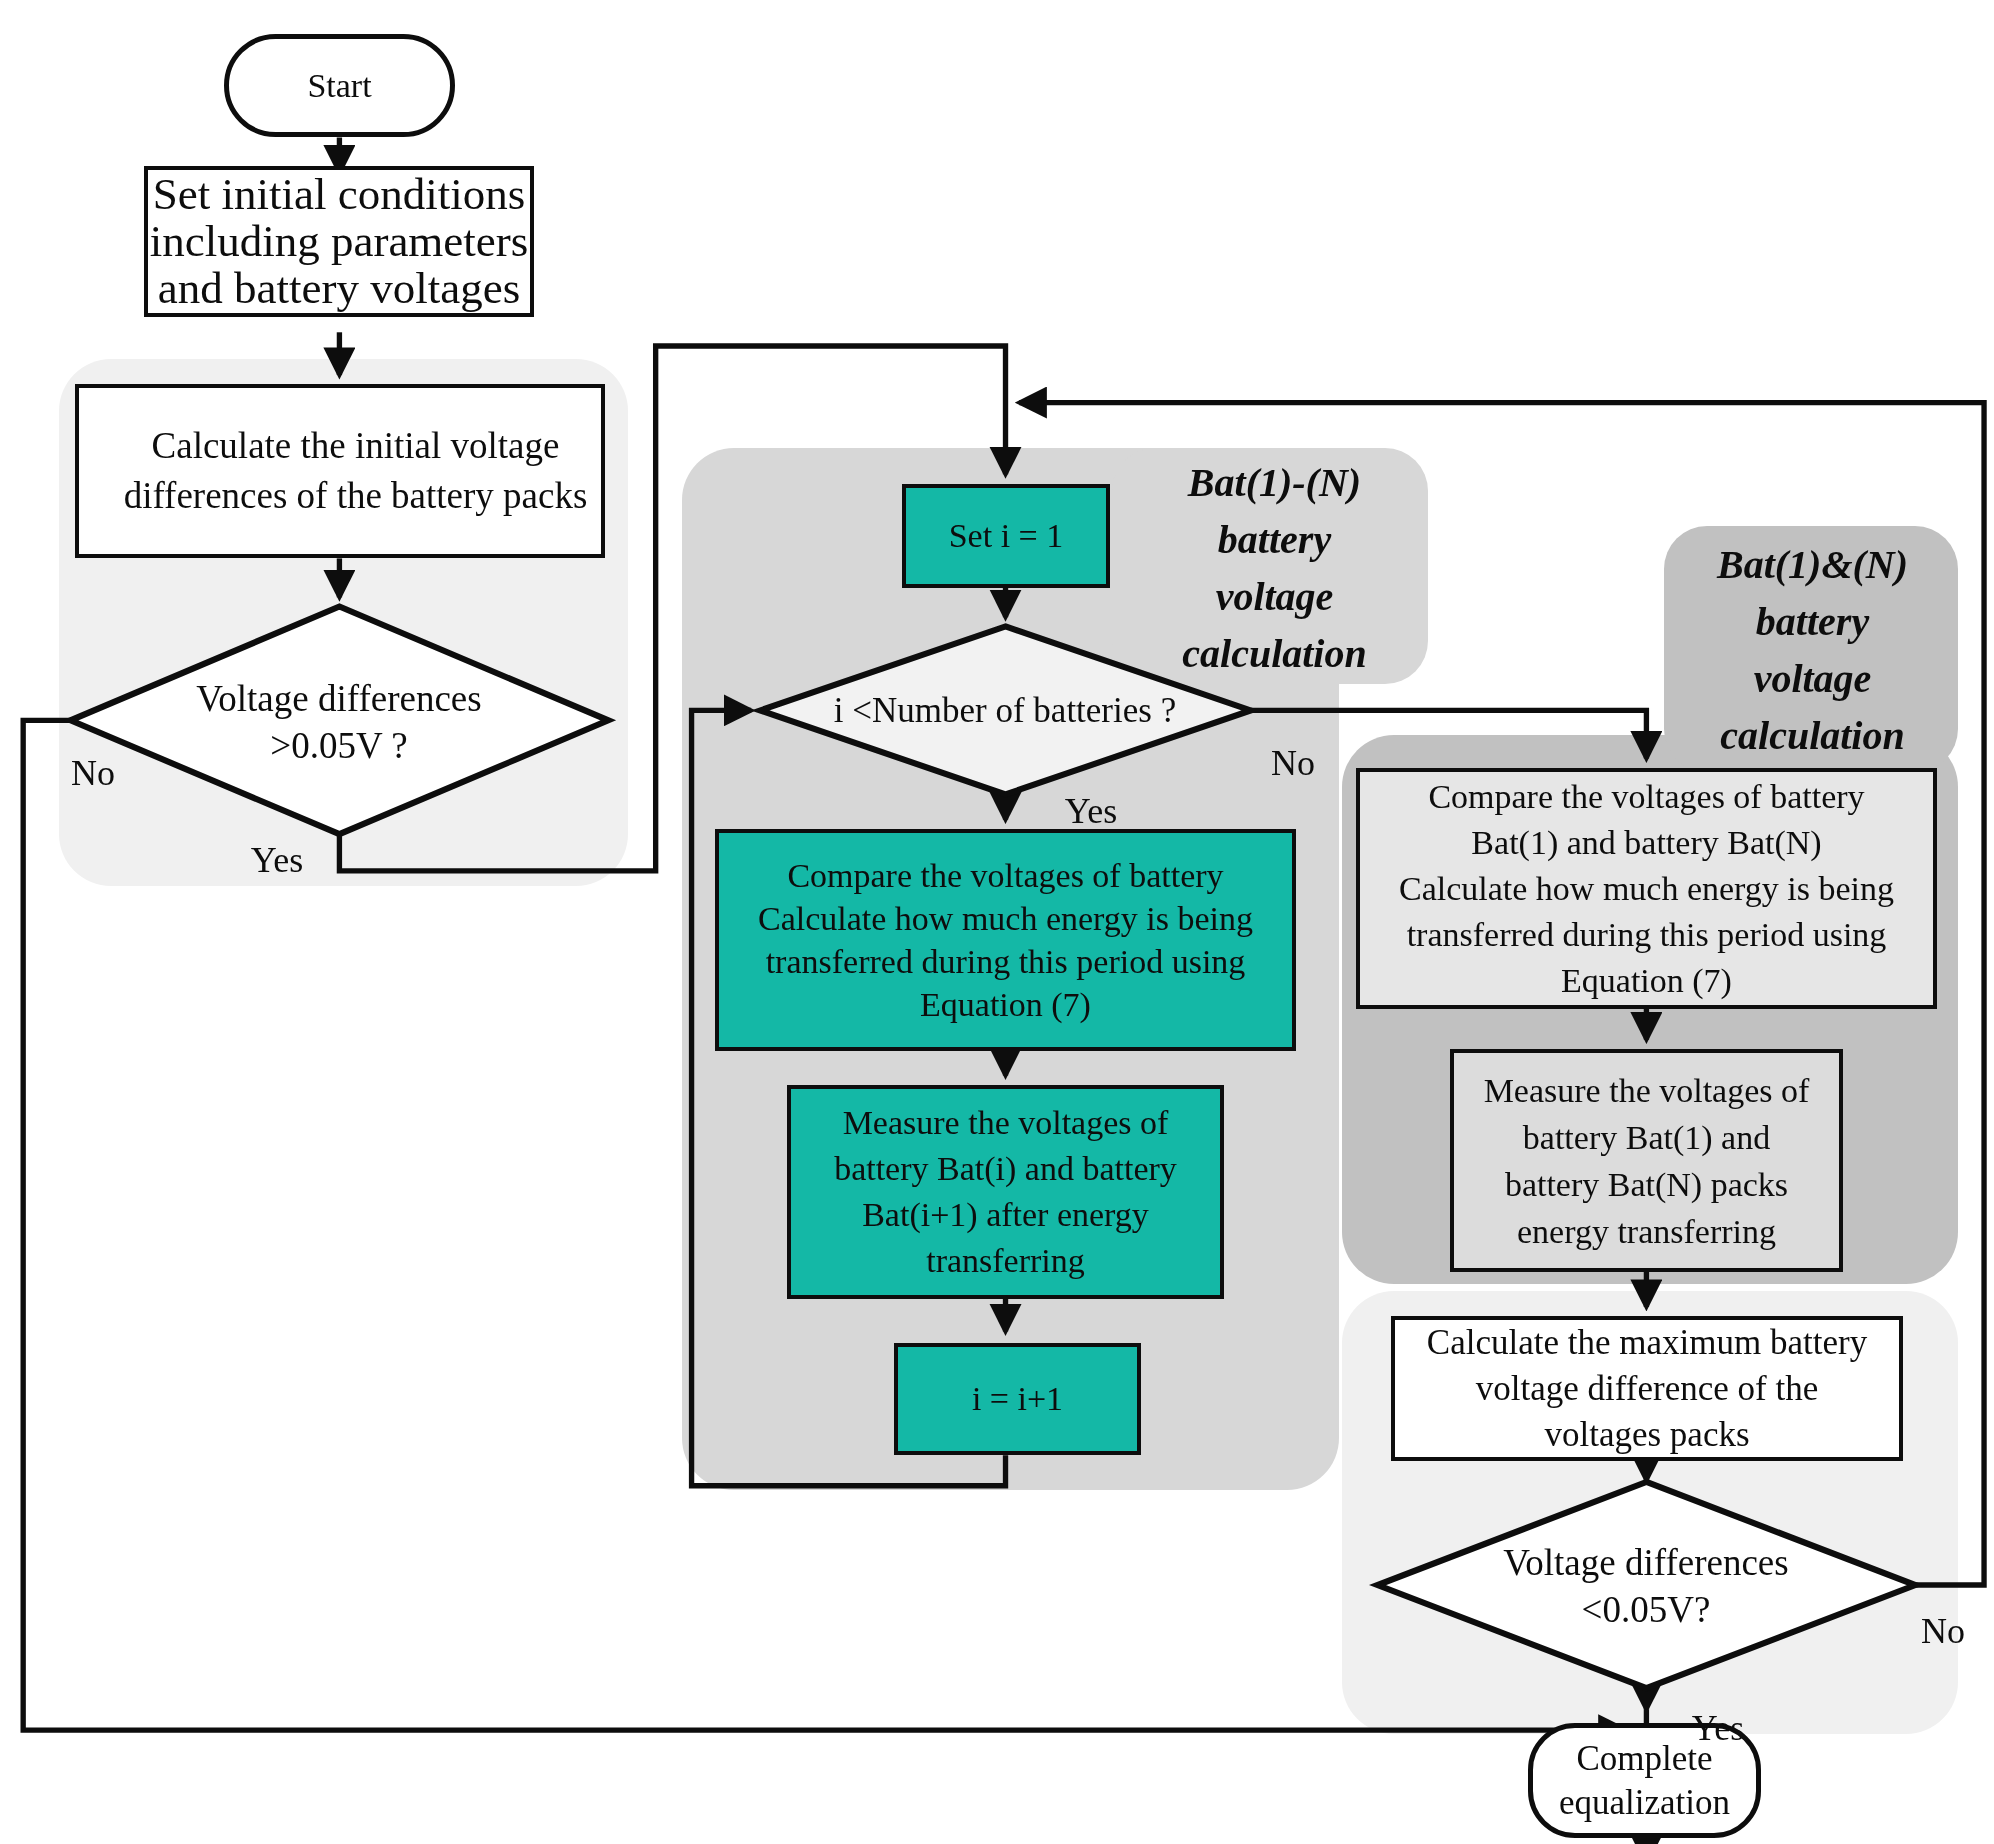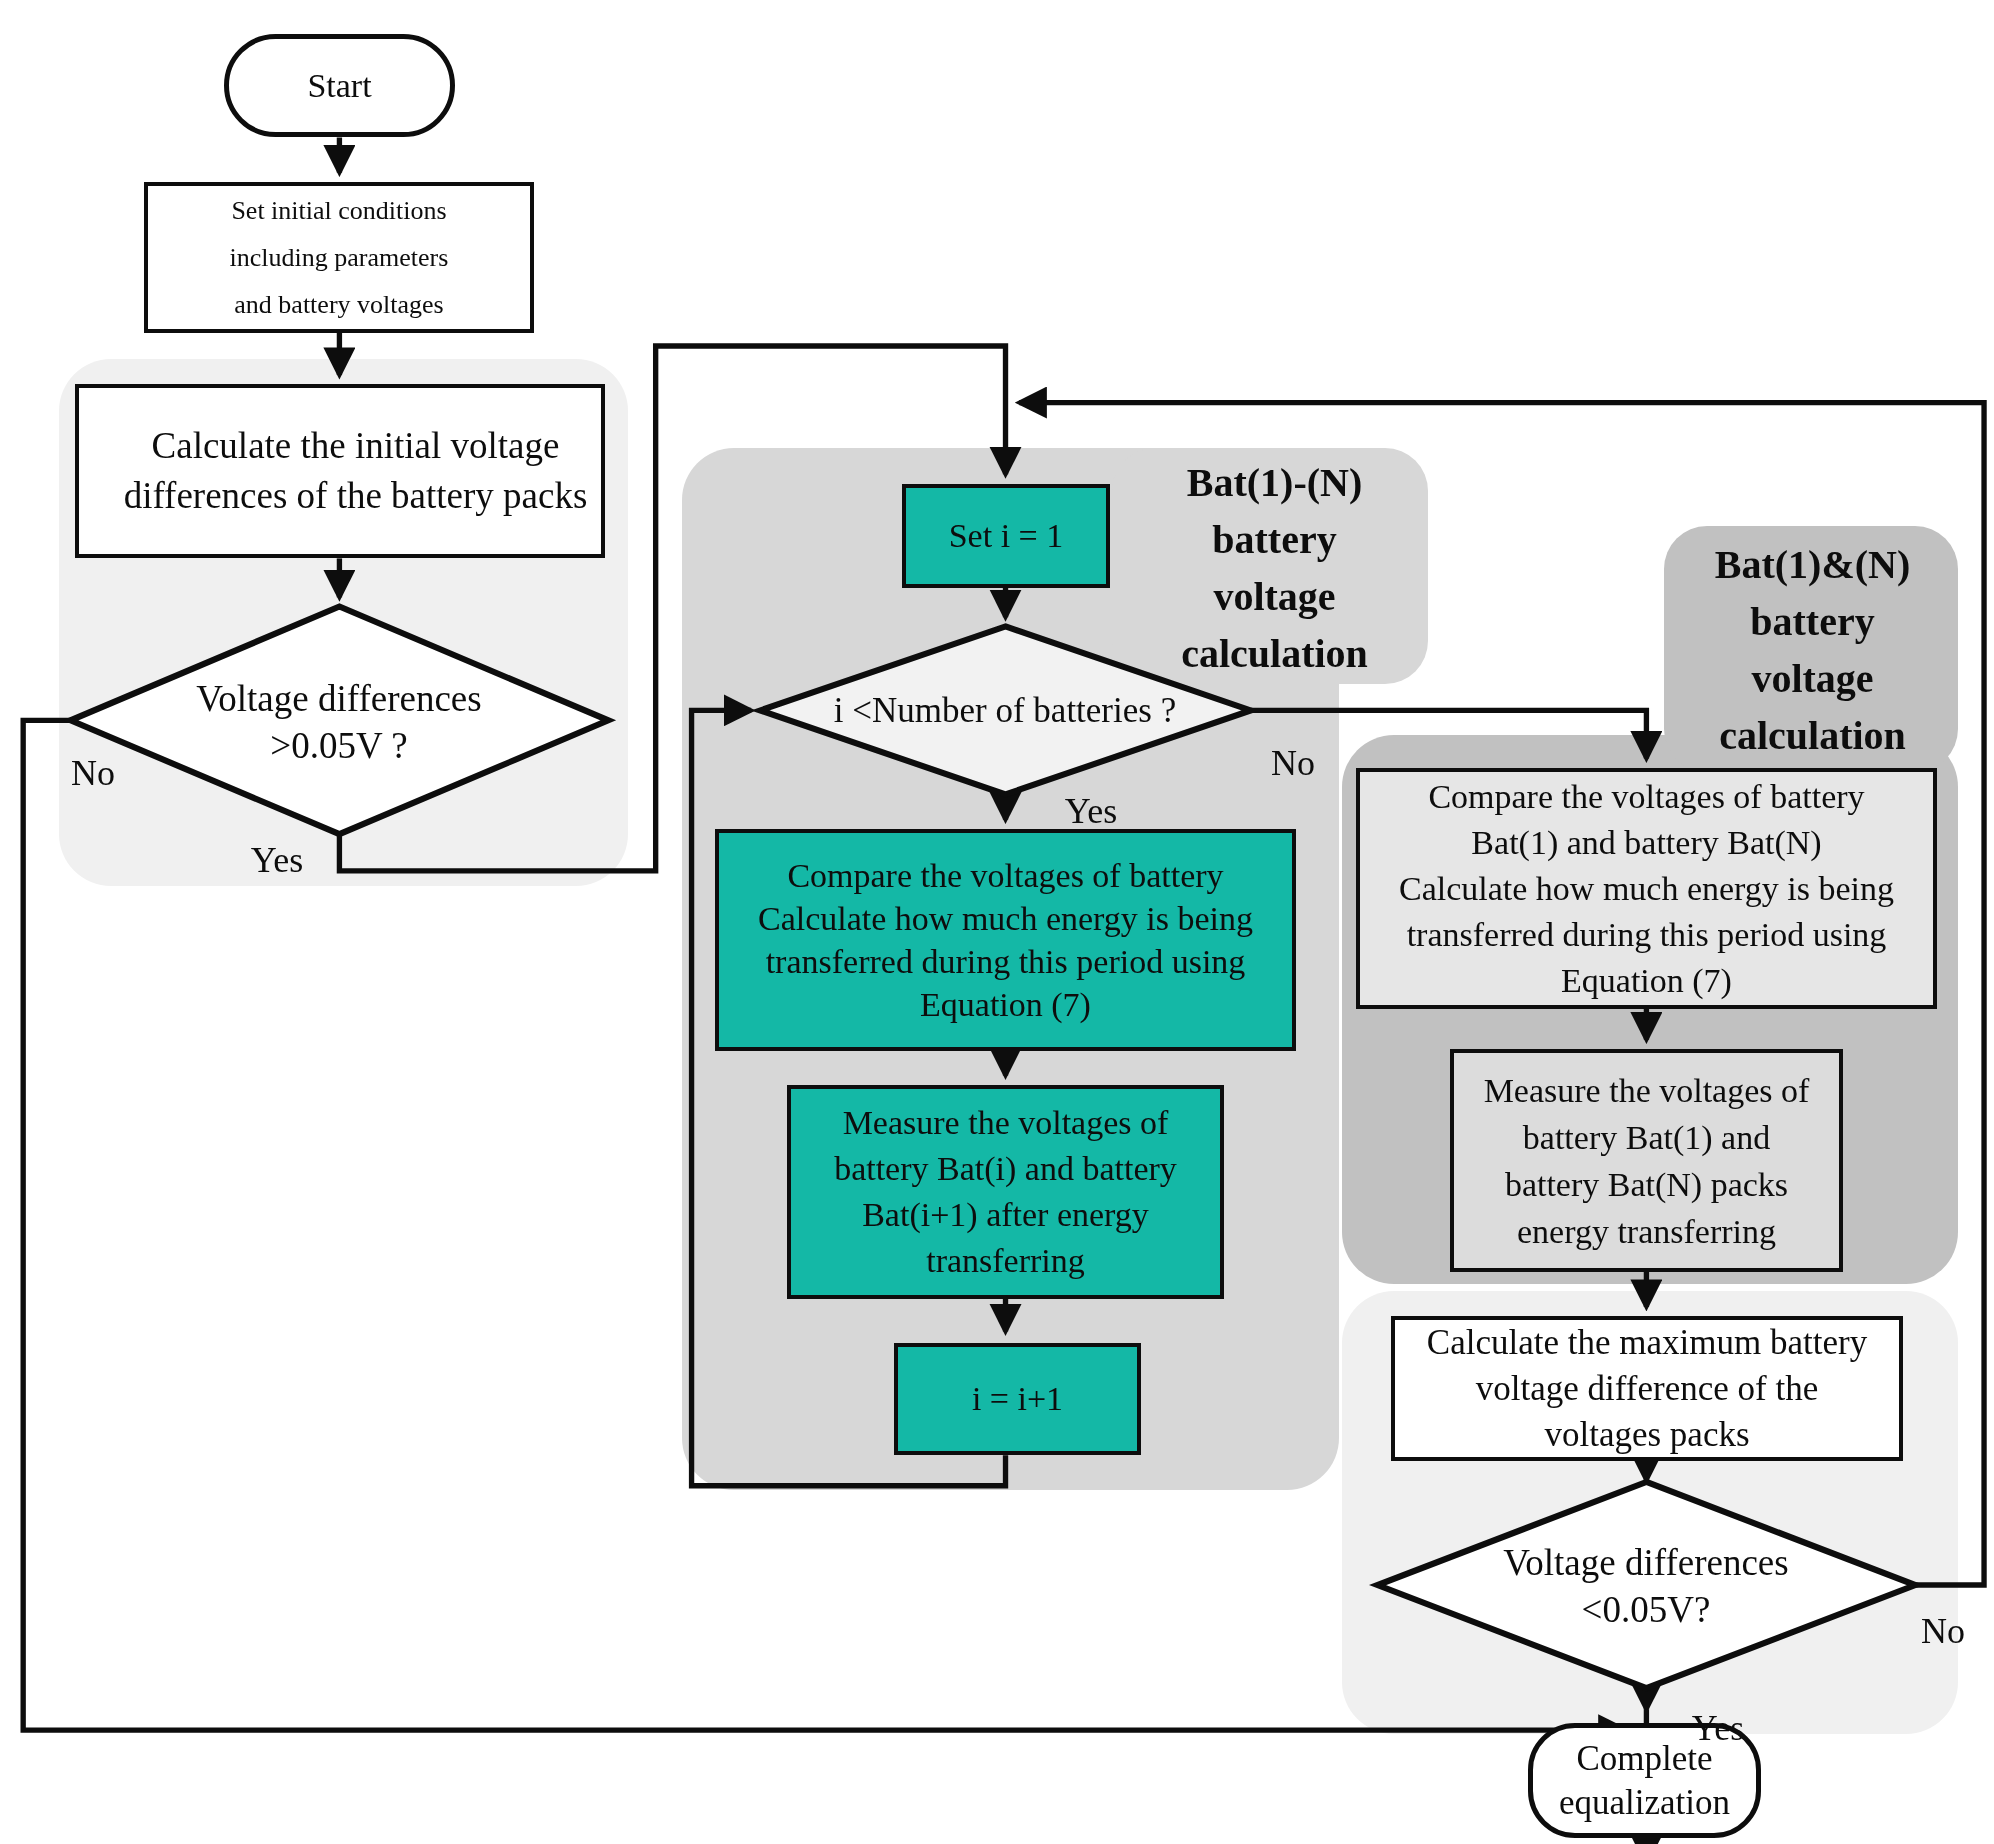--- a/index.html
+++ b/index.html
@@ -31,21 +31,21 @@
   .fill-light{background:#14b8a6;}
   .fill-g1{background:#e6e6e6;}
   .fill-g2{background:#dcdcdc;}
 
   .dtext{
     position:absolute;display:flex;flex-direction:column;justify-content:center;align-items:center;
     text-align:center;font-size:35px;line-height:47px;background:transparent;border:none;
   }
   .rlabel{
     position:absolute;display:flex;flex-direction:column;justify-content:center;align-items:center;
-    text-align:center;font-weight:bold;font-size:40px;line-height:57px;
+    text-align:center;font-weight:bold;font-size:40px;line-height:57px;font-style:italic;
   }
   .elabel{
     position:absolute;font-size:36px;line-height:36px;
     transform:translate(-50%,-50%);white-space:nowrap;
   }
   .big{font-size:37px;line-height:50px;}
 </style>
 </head>
 <body>
 
@@ -115,21 +115,21 @@
     <div>Bat(1)&amp;(N)</div>
     <div>battery</div>
     <div>voltage</div>
     <div>calculation</div>
   </div>
 
   <div class="node oval" style="left:224px;top:34px;width:231px;height:103px;">
     <div>Start</div>
   </div>
 
-  <div class="node" style="left:144px;top:182px;width:390px;height:151px;font-size:26px;line-height:47px;">
+  <div class="node" style="left:144px;top:166px;width:390px;height:151px;font-size:45px;line-height:47px;">
     <div>Set initial conditions</div>
     <div>including parameters</div>
     <div>and battery voltages</div>
   </div>
 
   <div class="node big" style="left:75px;top:384px;width:530px;height:174px;padding-left:31px;">
     <div>Calculate the initial voltage</div>
     <div>differences of the battery packs</div>
   </div>
 

